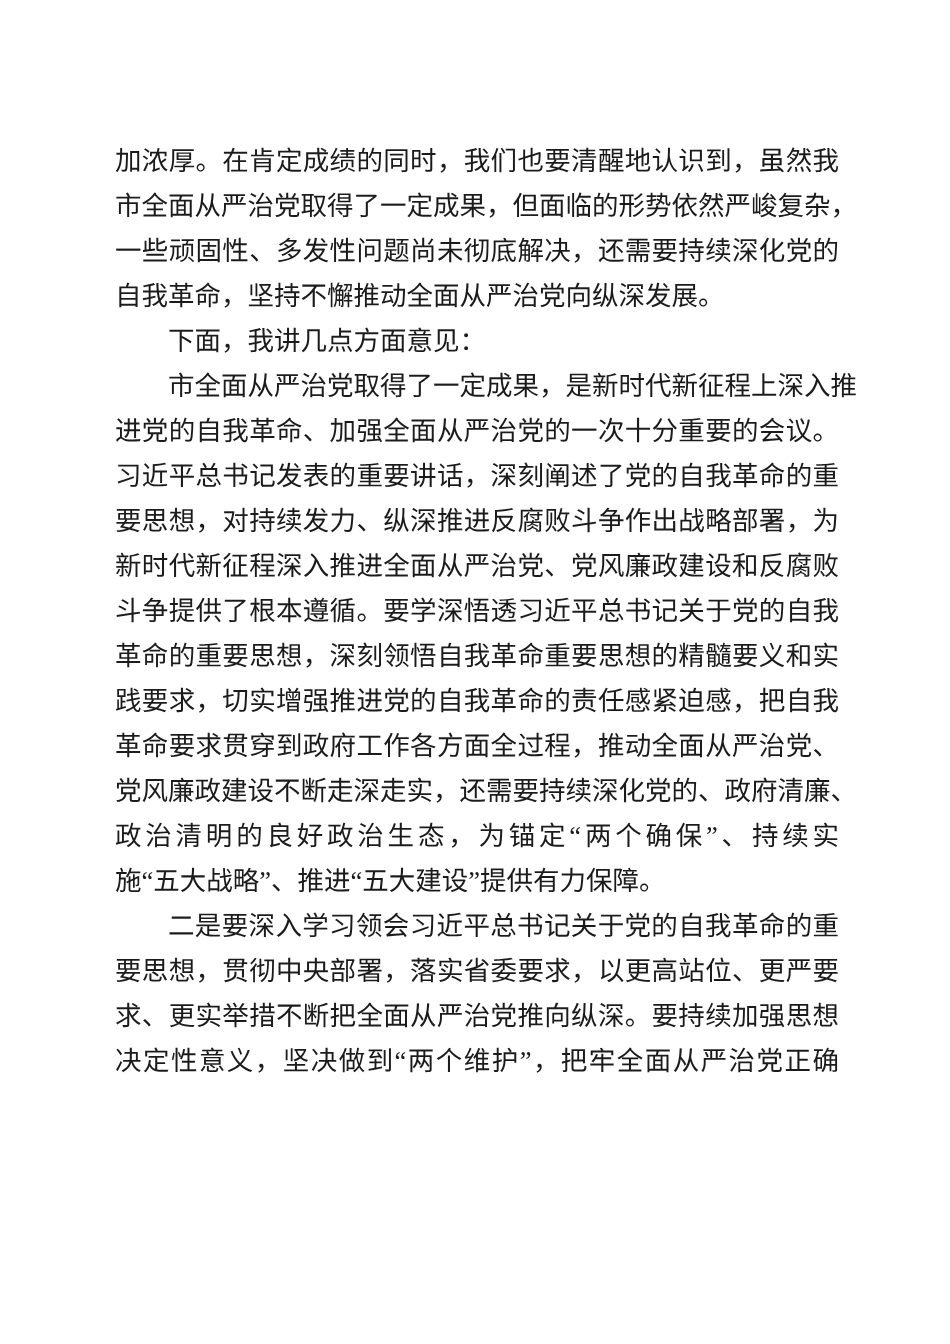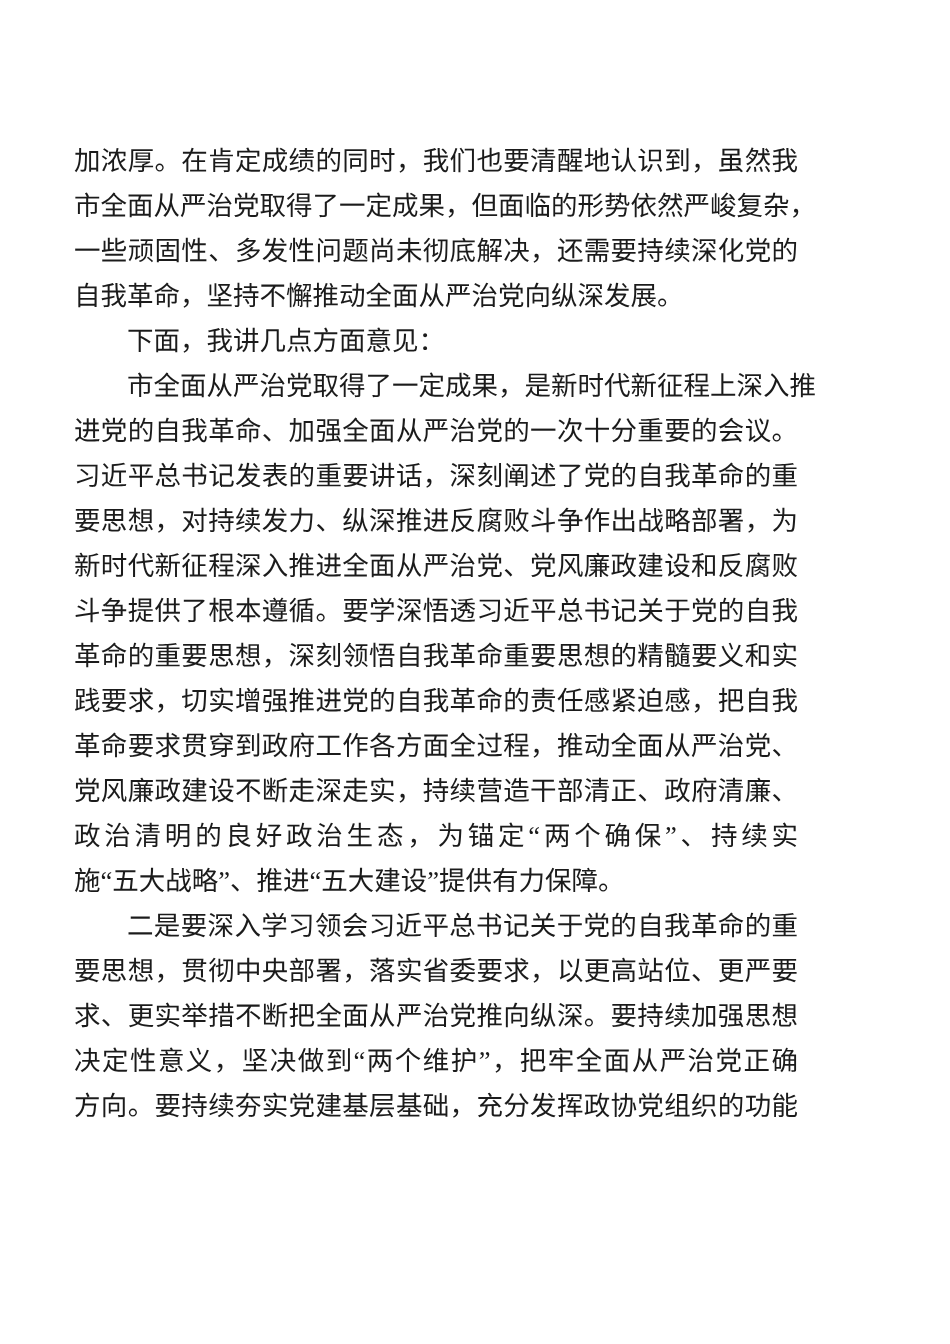--- a/index.html
+++ b/index.html
@@ -7,21 +7,21 @@
     padding: 0;
     background: #ffffff;
   }
   .page {
     position: relative;
     width: 950px;
     height: 1344px;
     margin: 0 auto;
     background: #ffffff;
     box-sizing: border-box;
-    padding: 139px 0 0 74px;
+    padding: 139px 0 0 115px;
     overflow: hidden;
     font-family: "Liberation Serif", serif;
     color: #1b1b1b;
   }
   .text-block {
     width: 724px;
   }
   .line {
     width: 724px;
     font-size: 26.5px;
@@ -50,22 +50,21 @@
       <div class="line indent para-end">下面，我讲几点方面意见：</div>
       <div class="line indent">市全面从严治党取得了一定成果，是新时代新征程上深入推</div>
       <div class="line">进党的自我革命、加强全面从严治党的一次十分重要的会议。</div>
       <div class="line">习近平总书记发表的重要讲话，深刻阐述了党的自我革命的重</div>
       <div class="line">要思想，对持续发力、纵深推进反腐败斗争作出战略部署，为</div>
       <div class="line">新时代新征程深入推进全面从严治党、党风廉政建设和反腐败</div>
       <div class="line">斗争提供了根本遵循。要学深悟透习近平总书记关于党的自我</div>
       <div class="line">革命的重要思想，深刻领悟自我革命重要思想的精髓要义和实</div>
       <div class="line">践要求，切实增强推进党的自我革命的责任感紧迫感，把自我</div>
       <div class="line">革命要求贯穿到政府工作各方面全过程，推动全面从严治党、</div>
-      <div class="line">党风廉政建设不断走深走实，持续营造干部清正、政府清廉、</div>
+      <div class="line">党风廉政建设不断走深走实，还需要持续深化党的、政府清廉、</div>
       <div class="line">政治清明的良好政治生态，为锚定“两个确保”、持续实</div>
       <div class="line para-end">施“五大战略”、推进“五大建设”提供有力保障。</div>
       <div class="line indent">二是要深入学习领会习近平总书记关于党的自我革命的重</div>
       <div class="line">要思想，贯彻中央部署，落实省委要求，以更高站位、更严要</div>
       <div class="line">求、更实举措不断把全面从严治党推向纵深。要持续加强思想</div>
       <div class="line">决定性意义，坚决做到“两个维护”，把牢全面从严治党正确</div>
-      <div class="line">方向。要持续夯实党建基层基础，充分发挥政协党组织的功能</div>
     </div>
 </div>
 
 </body></html>

